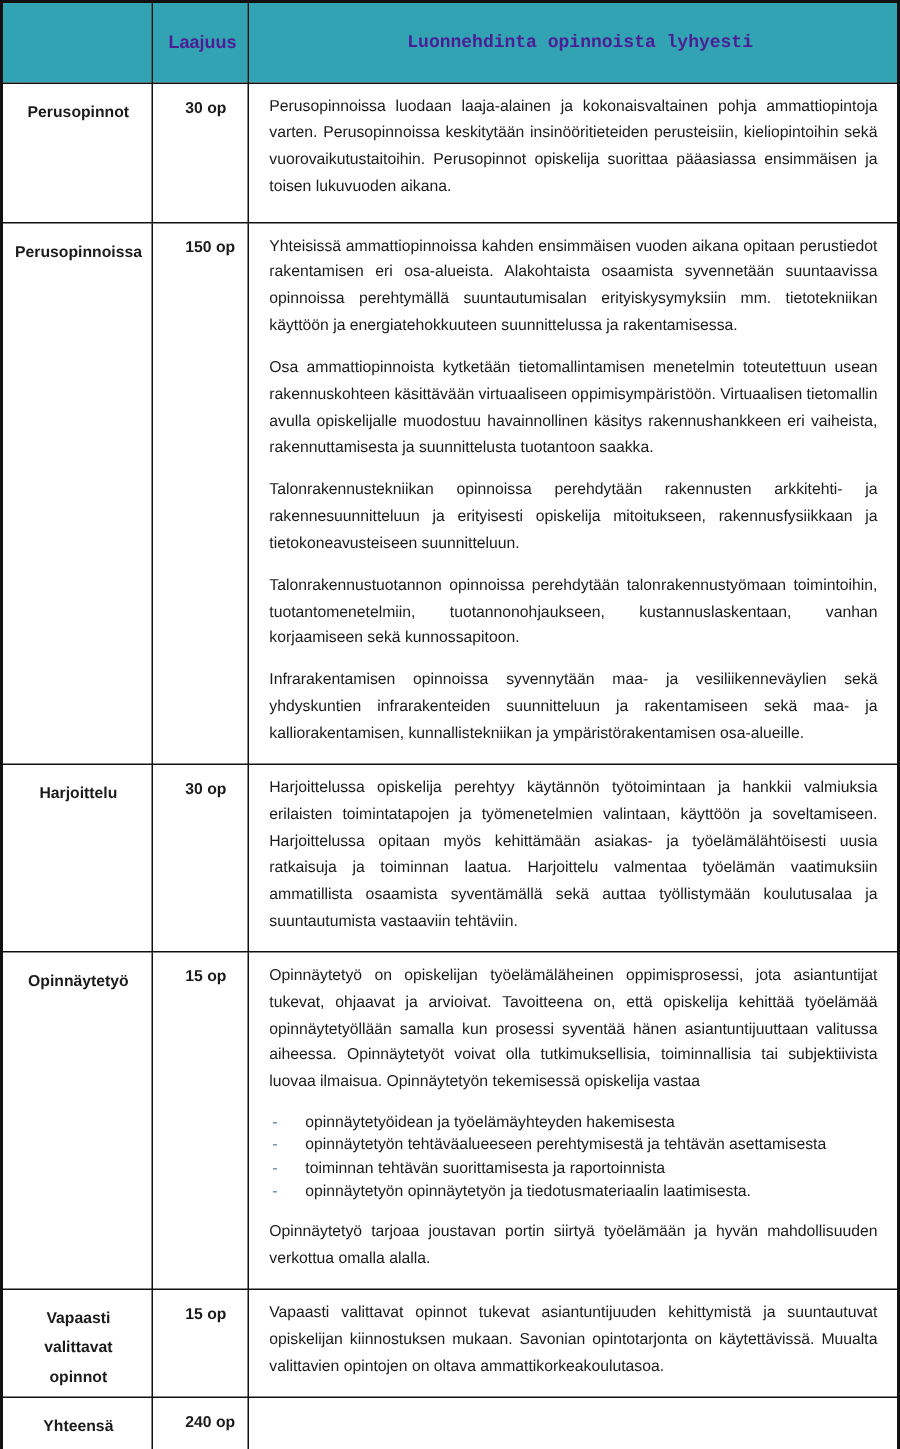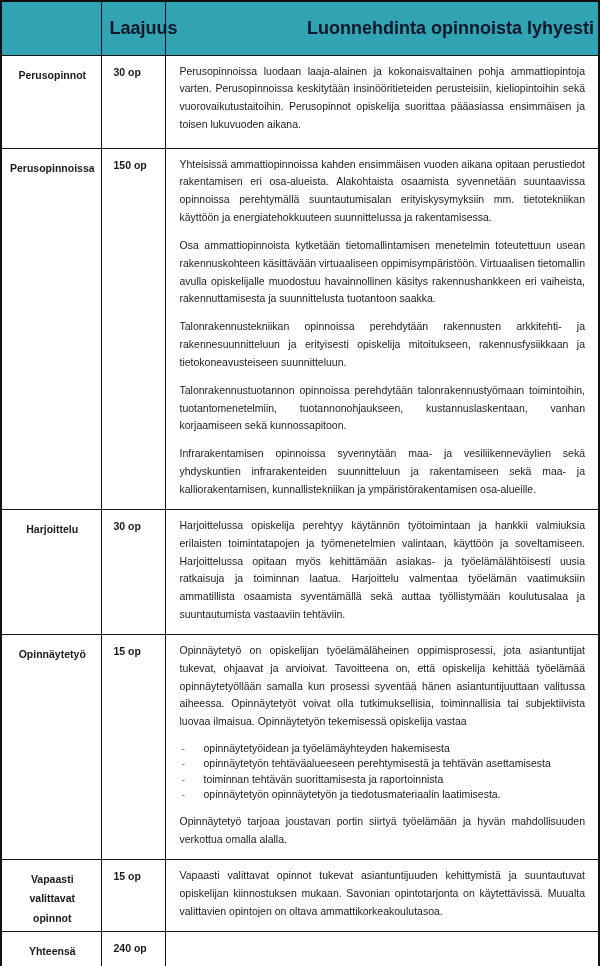--- a/index.html
+++ b/index.html
@@ -27,28 +27,28 @@
   table.curriculum {
     border: 2px solid #111111;
   }
   col.c-name   { width: 100px; }
   col.c-extent { width: 64px;  }
   col.c-desc   { width: 434px; }
 
   thead tr { height: 54px; }
   thead th {
     background: #31A3B3;
-    color: #0f172a;
-    font-size: 18px;
+    color: #4c1d95;
+    font-size: 12px;
     font-weight: bold;
-    text-align: right;
+    text-align: center;
     vertical-align: middle;
     padding: 0 4px 0 8px;
   }
-  thead th.desc-h { padding-left: 14px; }
+  thead th.desc-h { padding-left: 14px; font-family: Liberation Mono, monospace; }
 
   tbody tr:nth-child(1) { height: 93px; }
   tbody tr:nth-child(2) { height: 357px; }
   tbody tr:nth-child(3) { height: 121px; }
   tbody tr:nth-child(4) { height: 225px; }
   tbody tr:nth-child(5) { height: 72px; }
   tbody tr:nth-child(6) { height: 39px; }
 
   td {
     vertical-align: top;
@@ -57,21 +57,21 @@
   td.cell-name {
     font-size: 10.5px;
     font-weight: bold;
     padding: 10px 6px 0 8px;
     line-height: 1.85;
     text-align: center;
   }
   td.cell-extent {
     font-size: 10.5px;
     font-weight: bold;
-    padding: 10px 2px 0 12px;
+    padding: 10px 2px 0 22px;
   }
   td.cell-desc {
     font-size: 10.5px;
     padding: 7px 13px 0 14px;
     line-height: 1.7;
   }
   td.cell-desc p {
     margin: 0 0 10px 0;
     text-align: justify;
   }

